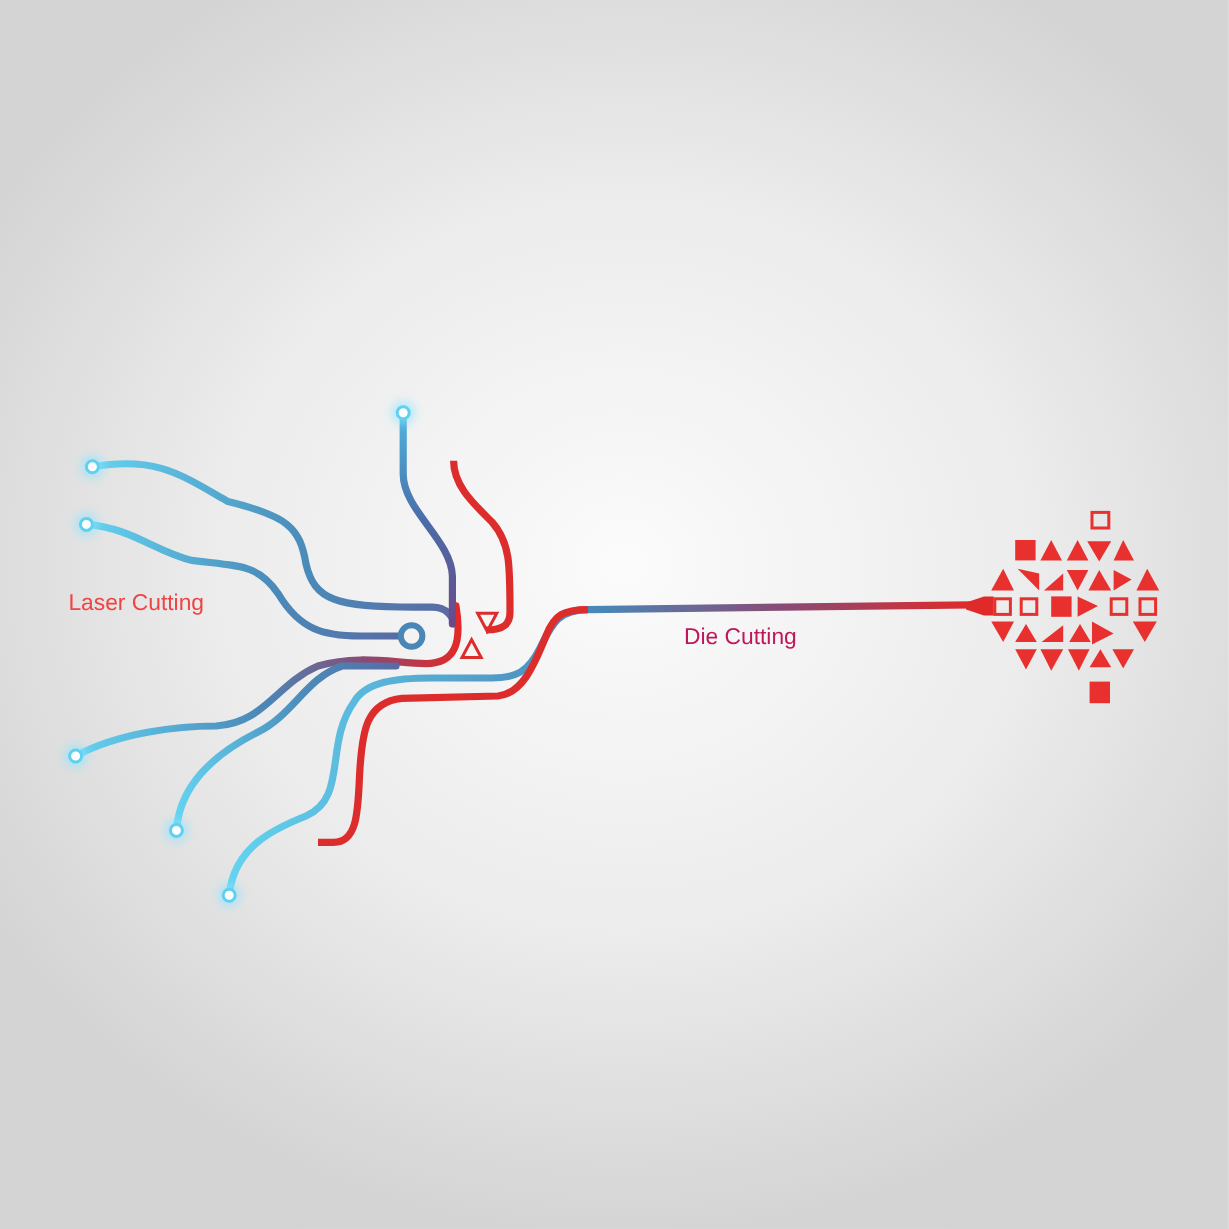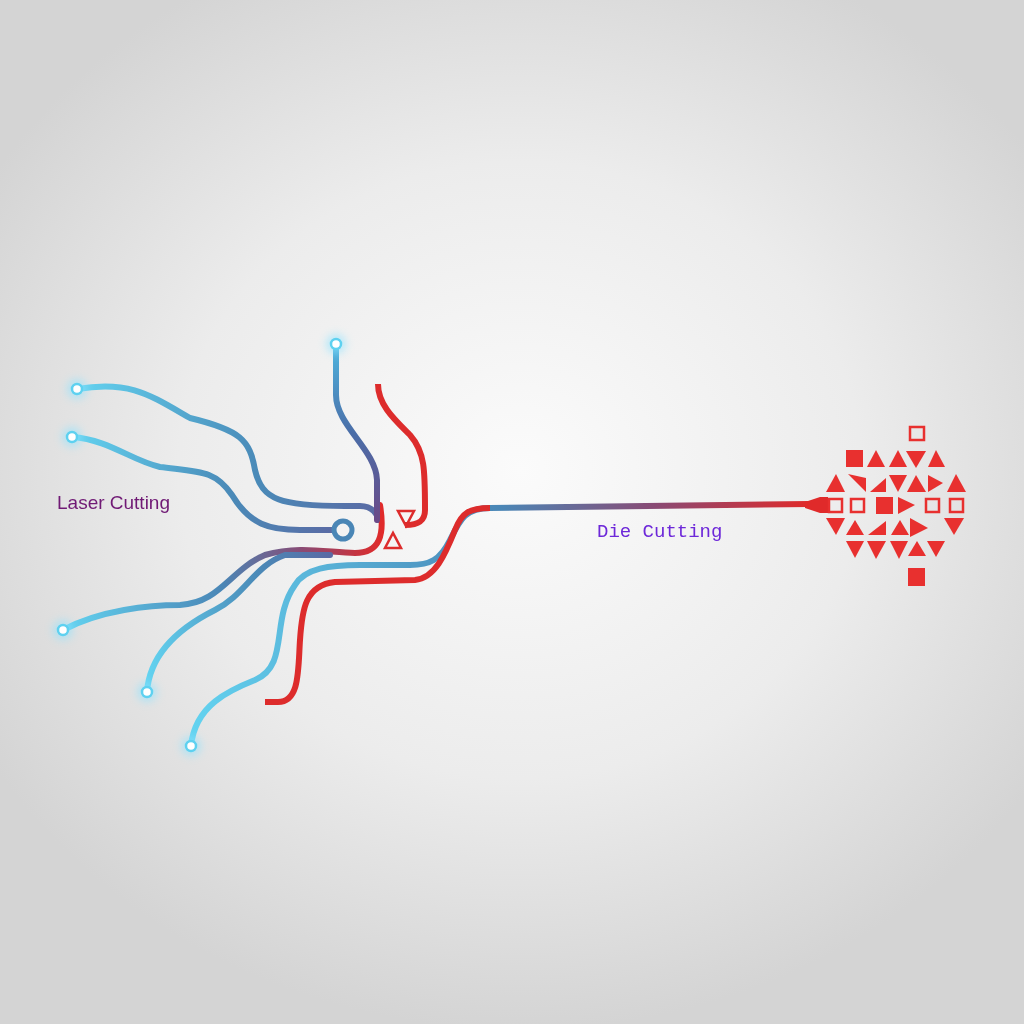--- a/index.html
+++ b/index.html
@@ -1,22 +1,22 @@
 <!DOCTYPE html>
 <html><head>
 <meta charset="utf-8">
 <style>
   html, body { margin:0; padding:0; }
   body { width:1024px; height:1024px; overflow:hidden;
     background: radial-gradient(ellipse 620px 560px at 520px 470px, #fbfbfb 0%, #ececec 55%, #d4d4d4 100%);
     font-family: "Liberation Sans", sans-serif; }
   .stage { position:absolute; left:0; top:0; width:1024px; height:1024px; }
   .label { position:absolute; font-size:19px; }
-  .laser { left:57px; top:492px; color:#701a75; }
-  .die { left:597px; top:521px; color:#6d28d9;font-family:Liberation Mono, monospace; }
+  .laser { left:57px; top:492px; color:#ef4444; }
+  .die { left:570px; top:521px; color:#be185d; }
 </style>
 </head>
 <body>
 
 <div class="stage">
 <svg width="1024" height="1024" viewBox="0 0 1024 1024">
   <defs>
     <linearGradient id="gBlue" x1="0" y1="0" x2="1" y2="0">
       <stop offset="0" stop-color="#63d3f0"></stop>
       <stop offset="0.6" stop-color="#4a8ab8"></stop>

